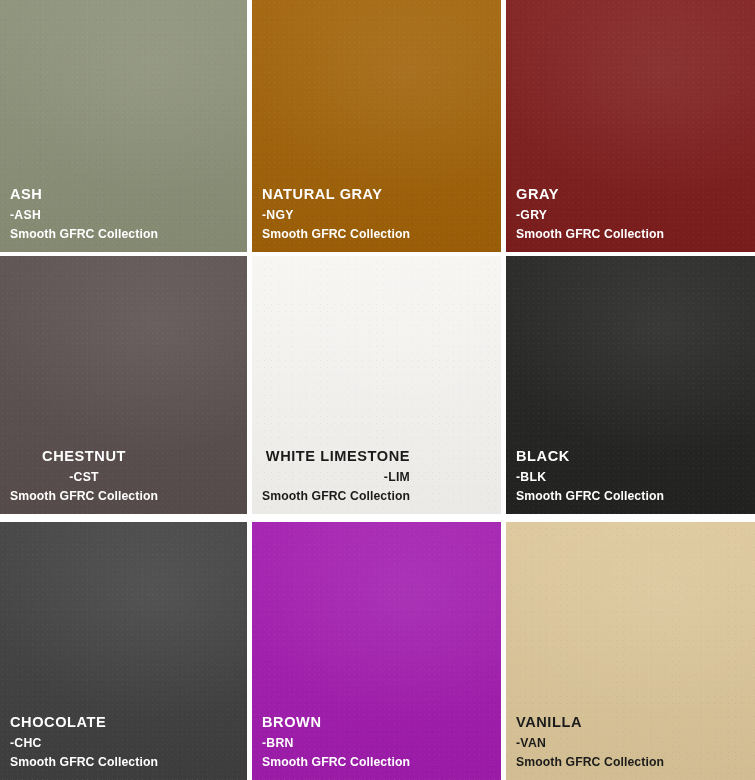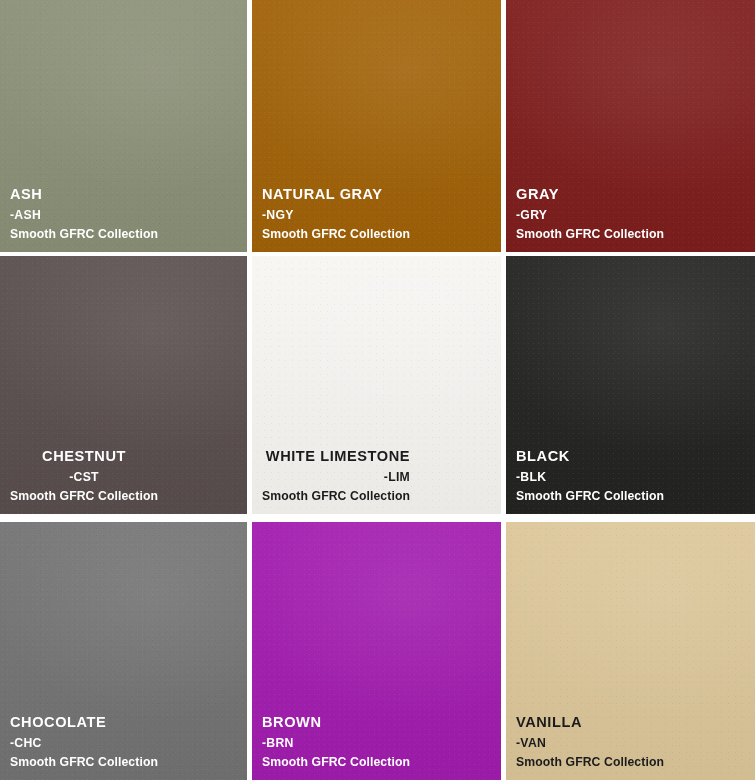--- a/index.html
+++ b/index.html
@@ -173,21 +173,21 @@
       <span class="sw-collection">Smooth GFRC Collection</span>
     </div>
   </div>
 
   <div class="gutter-cell"></div>
   <div class="gutter-cell"></div>
   <div class="gutter-cell"></div>
   <div class="gutter-cell"></div>
   <div class="gutter-cell"></div>
 
-  <div class="swatch text-light" style="background-color: #737373;">
+  <div class="swatch text-light" style="background-color: #404040;">
     <div class="grain"></div>
     <div class="sheen"></div>
     <div class="label-block">
       <span class="sw-name">CHOCOLATE</span>
       <span class="sw-code">-CHC</span>
       <span class="sw-collection">Smooth GFRC Collection</span>
     </div>
   </div>
   <div class="gutter-cell"></div>
   <div class="swatch text-light" style="background-color: #a21caf;">

